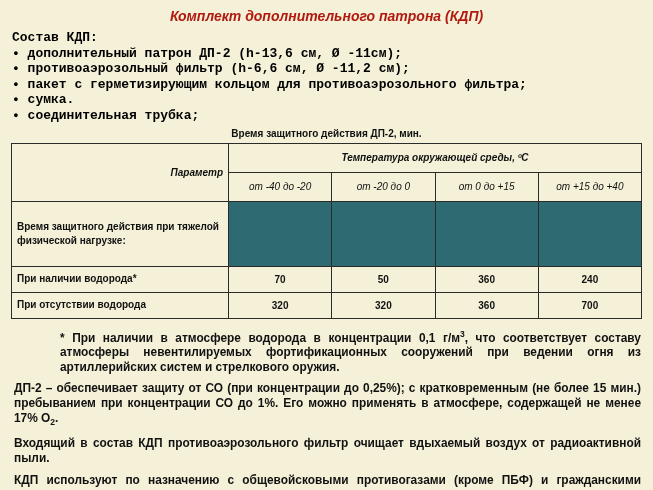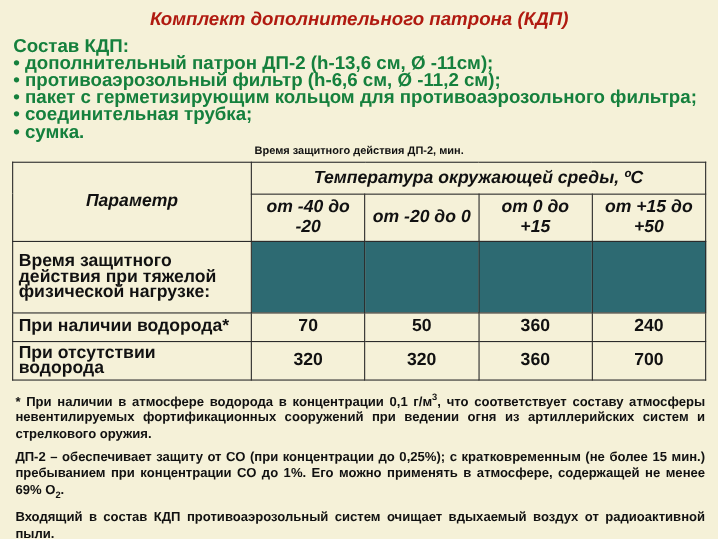--- a/index.html
+++ b/index.html
@@ -16,73 +16,74 @@
   }
   .page {
     position: relative;
     width: 653px;
     height: 490px;
     box-sizing: border-box;
     padding: 6px 10px 0 10px;
   }
   .title {
     text-align: center;
-    font-size: 17px;
+    font-size: 14px;
     font-weight: bold;
     font-style: italic;
     color: #b01a10;
     letter-spacing: 0px;
     margin: 2px 0 6px 0;
     white-space: nowrap;
   }
   .intro {
-    font-size: 17px;
+    font-size: 13px;
     line-height: 15.6px;
     font-weight: bold;
-    color: #15803d;
+    color: #000000;
     margin: 0 0 4px 2px;
+    font-family: Liberation Mono, monospace;
   }
   .intro .lead {
     font-weight: bold;
   }
   .subtitle {
     text-align: center;
     font-size: 10px;
     font-weight: bold;
     margin: 3px 0 4px 0;
   }
   table.main {
     border-collapse: collapse;
     width: 631px;
     margin: 0 auto;
     table-layout: fixed;
   }
   table.main td, table.main th {
     border: 1px solid #2b2b2b;
     padding: 3px 5px;
-    font-size: 16px;
+    font-size: 10px;
     vertical-align: middle;
   }
   .hdr-param {
     width: 206px;
-    text-align: center;
+    text-align: right;
     font-weight: bold;
     font-style: italic;
     font-size: 12.4px;
   }
   .hdr-temp {
     text-align: center;
     font-weight: bold;
     font-style: italic;
     font-size: 12.4px;
     height: 22px;
   }
   .hdr-range {
     text-align: center;
-    font-weight: bold;
+    font-weight: normal;
     font-style: italic;
     font-size: 11.8px;
     height: 22px;
   }
   .row-label {
     font-weight: bold;
     font-size: 11.5px;
     line-height: 14px;
     text-align: left;
   }
@@ -104,53 +105,54 @@
   .note {
     font-size: 11.9px;
     line-height: 14.6px;
     font-weight: bold;
     text-align: justify;
     margin-bottom: 7px;
   }
   .note.last { margin-bottom: 0; }
   .note-star {
     text-align: justify;
+    margin-left: 46px;
   }
   sup { font-size: 8.5px; vertical-align: super; }
   sub { font-size: 8.5px; vertical-align: sub; }
 </style>
 </head>
 <body>
 
 <div class="page">
 
   <div class="title">Комплект дополнительного патрона (КДП)</div>
 
   <div class="intro">
     <div class="lead">Состав КДП:</div>
     <div>• дополнительный патрон ДП-2 (h-13,6 см, Ø -11см);</div>
     <div>• противоаэрозольный фильтр (h-6,6 см, Ø -11,2 см);</div>
     <div>• пакет с герметизирующим кольцом для противоаэрозольного фильтра;</div>
+    <div>• сумка.</div>
     <div>• соединительная трубка;</div>
-    <div>• сумка.</div>
   </div>
 
   <div class="subtitle">Время защитного действия ДП-2, мин.</div>
 
   <table class="main">
     <tbody>
       <tr>
         <td class="hdr-param" rowspan="2">Параметр</td>
         <td class="hdr-temp" colspan="4">Температура окружающей среды, ºС</td>
       </tr>
       <tr>
         <td class="hdr-range">от -40 до -20</td>
         <td class="hdr-range">от -20 до 0</td>
         <td class="hdr-range">от 0 до +15</td>
-        <td class="hdr-range">от +15 до +50</td>
+        <td class="hdr-range">от +15 до +40</td>
       </tr>
       <tr class="tall-row">
         <td class="row-label">Время защитного действия при тяжелой физической нагрузке:</td>
         <td class="fill-cell"></td>
         <td class="fill-cell"></td>
         <td class="fill-cell"></td>
         <td class="fill-cell"></td>
       </tr>
       <tr>
         <td class="row-label">При наличии водорода*</td>
@@ -169,21 +171,21 @@
     </tbody>
   </table>
 
   <div class="notes">
     <div class="note note-star">
       <span>*</span>
       <span>При наличии в атмосфере водорода в концентрации 0,1 г/м</span><sup>3</sup><span>, что соответствует составу атмосферы невентилируемых фортификационных сооружений при ведении огня из артиллерийских систем и стрелкового оружия.</span>
     </div>
 
     <div class="note">
-      <span>ДП-2 – обеспечивает защиту от СО (при концентрации до 0,25%); с кратковременным (не более 15 мин.) пребыванием при концентрации СО до 1%. Его можно применять в атмосфере, содержащей не менее 69% О</span><sub>2</sub><span>.</span>
+      <span>ДП-2 – обеспечивает защиту от СО (при концентрации до 0,25%); с кратковременным (не более 15 мин.) пребыванием при концентрации СО до 1%. Его можно применять в атмосфере, содержащей не менее 17% О</span><sub>2</sub><span>.</span>
     </div>
 
-    <div class="note">Входящий в состав КДП противоаэрозольный систем очищает вдыхаемый воздух от радиоактивной пыли.</div>
+    <div class="note">Входящий в состав КДП противоаэрозольного фильтр очищает вдыхаемый воздух от радиоактивной пыли.</div>
 
     <div class="note last">КДП используют по назначению с общевойсковыми противогазами (кроме ПБФ) и гражданскими противогазами.</div>
   </div>
 
 </div>
 
 </body></html>

